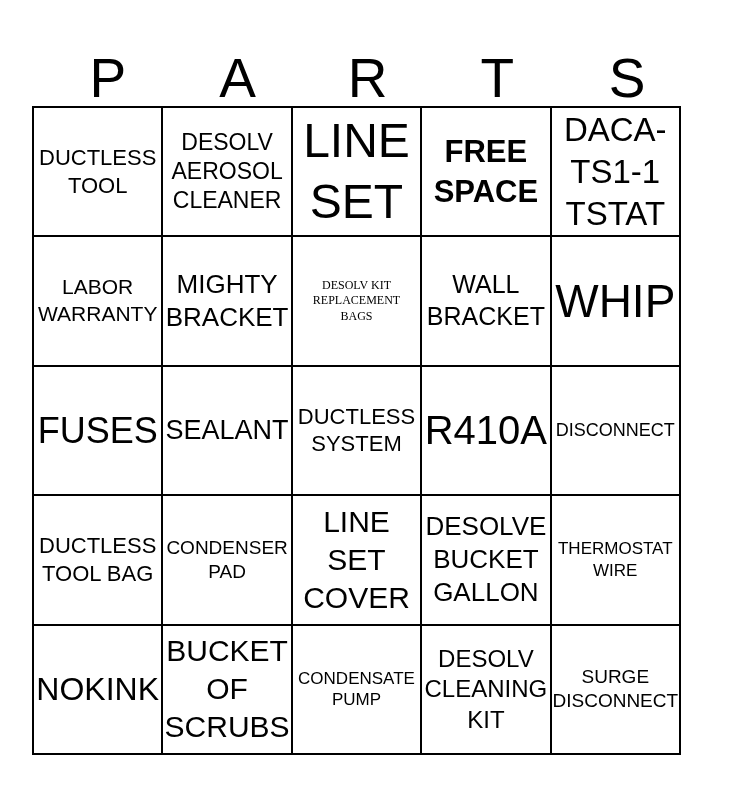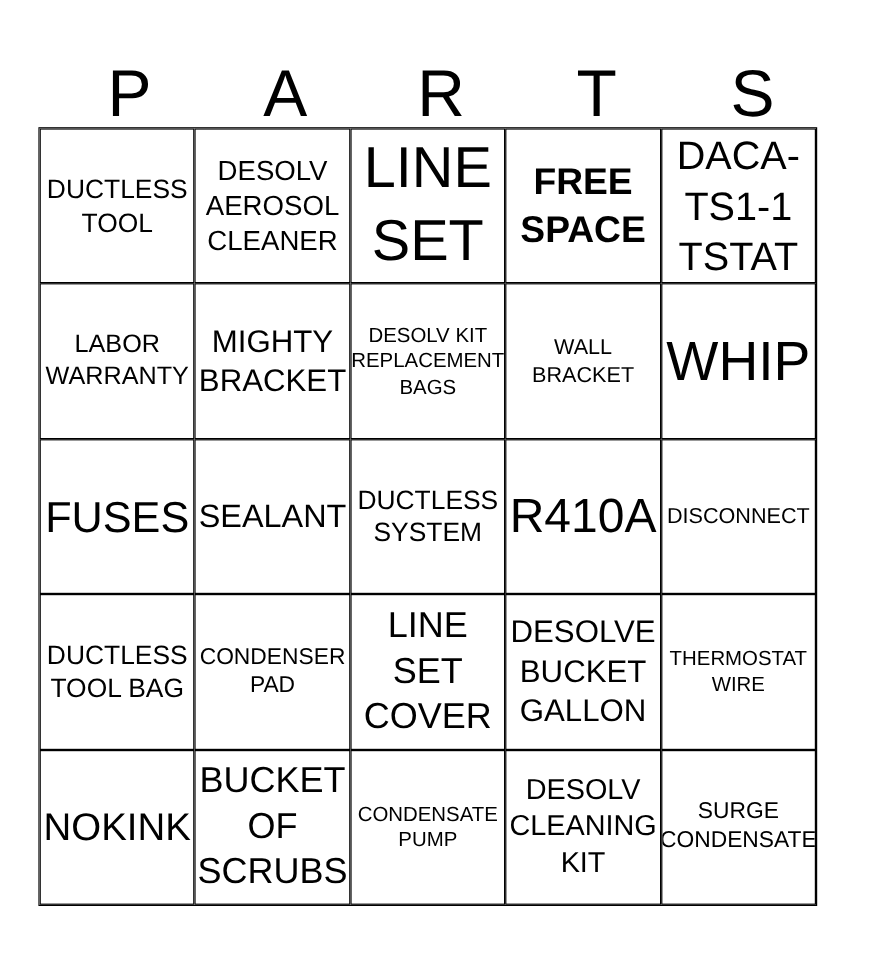--- a/index.html
+++ b/index.html
@@ -95,26 +95,26 @@
 
   <div class="cell">
       <span class="ct" style="font-size: 21px;">LABOR
 WARRANTY</span>
     </div>
   <div class="cell">
       <span class="ct" style="font-size: 26px;">MIGHTY
 BRACKET</span>
     </div>
   <div class="cell">
-      <span class="ct" style="font-size: 17px;">DESOLV KIT
+      <span class="ct" style="font-size: 12px; font-family: Liberation Serif, serif;">DESOLV KIT
 REPLACEMENT
 BAGS</span>
     </div>
   <div class="cell">
-      <span class="ct" style="font-size: 18px;">WALL
+      <span class="ct" style="font-size: 25px;">WALL
 BRACKET</span>
     </div>
   <div class="cell">
       <span class="ct" style="font-size: 46px;">WHIP</span>
     </div>
 
   <div class="cell">
       <span class="ct" style="font-size: 36px;">FUSES</span>
     </div>
   <div class="cell">
@@ -166,15 +166,15 @@
       <span class="ct" style="font-size: 17px;">CONDENSATE
 PUMP</span>
     </div>
   <div class="cell">
       <span class="ct" style="font-size: 24px;">DESOLV
 CLEANING
 KIT</span>
     </div>
   <div class="cell">
       <span class="ct" style="font-size: 19px;">SURGE
-CONDENSATE</span>
+DISCONNECT</span>
     </div>
 </div>
 
 </body></html>

